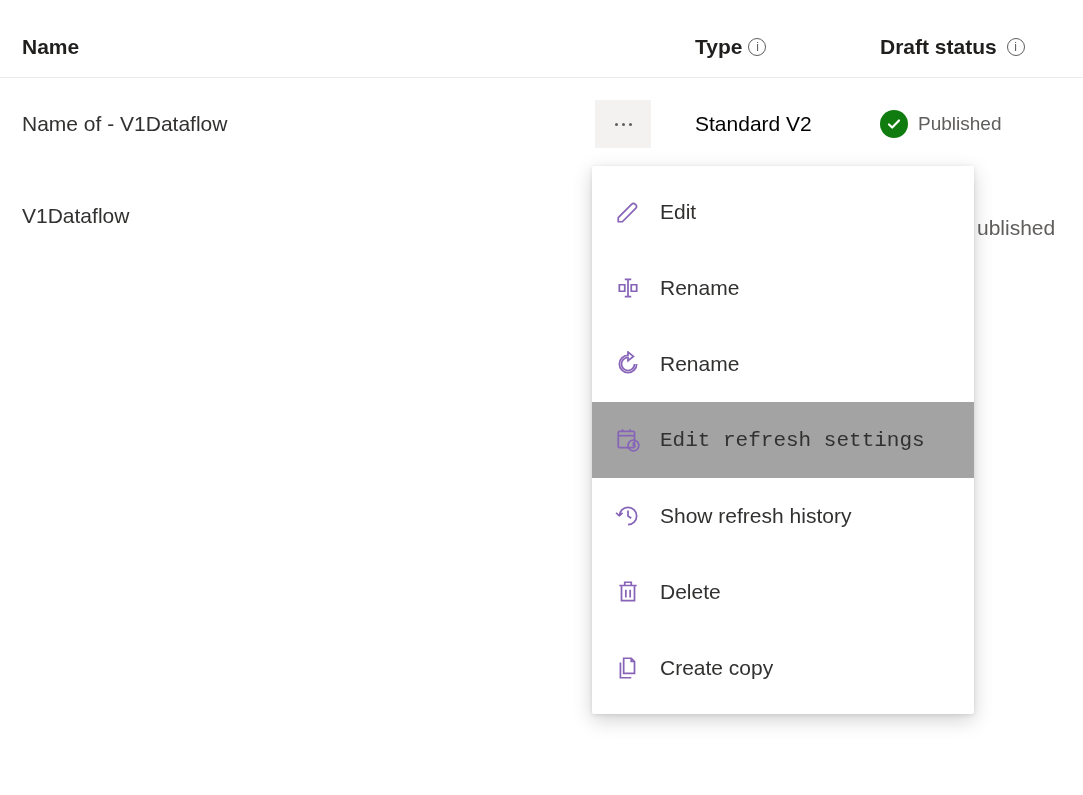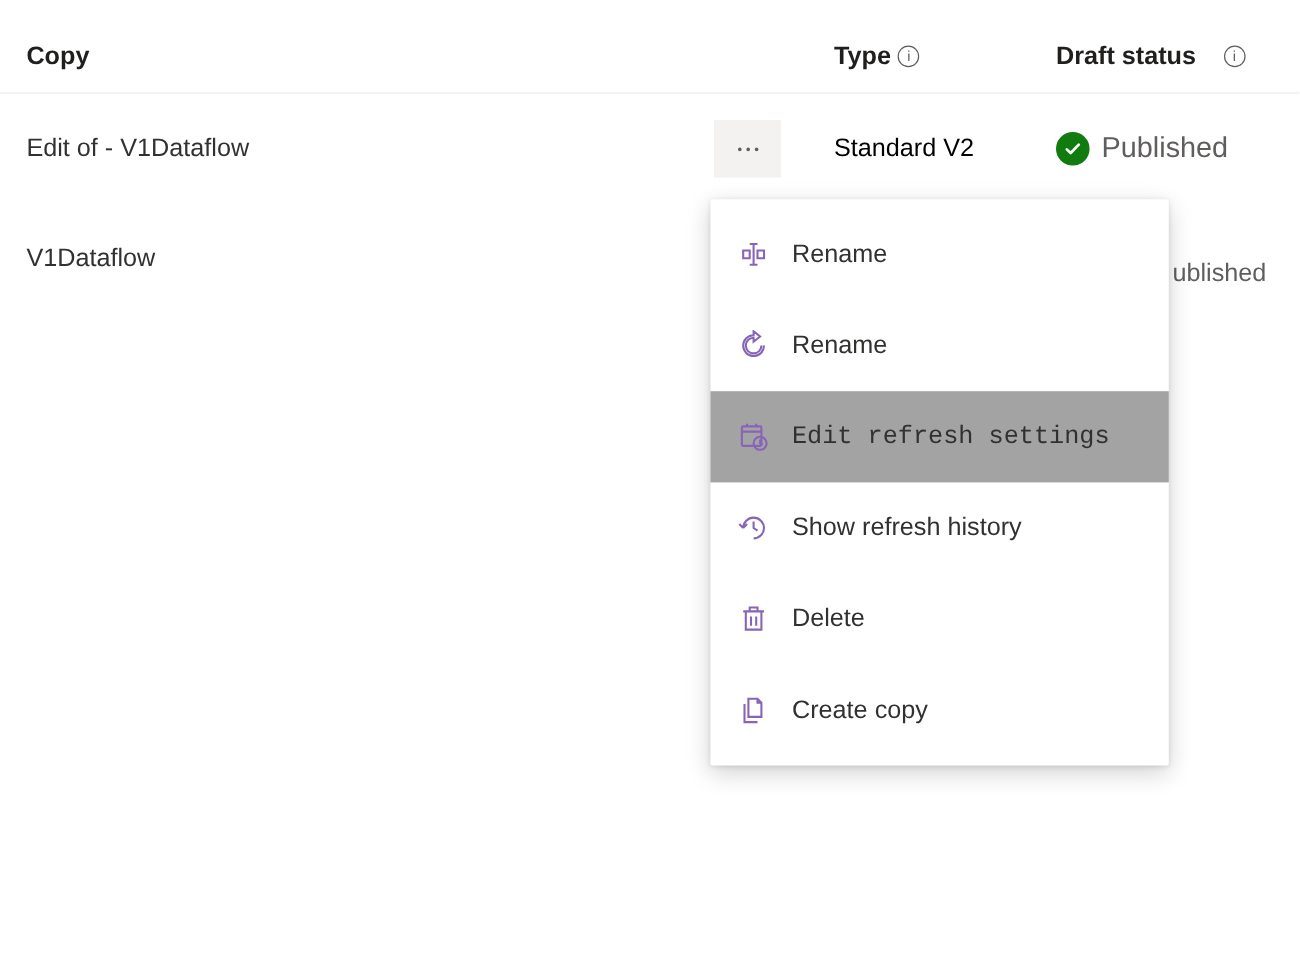--- a/index.html
+++ b/index.html
@@ -39,21 +39,21 @@
       align-items: center;
       gap: 6px;
     }
     .col-status {
       flex: 1;
       font-weight: 600;
       font-size: 21px;
       color: #201f1e;
       display: flex;
       align-items: center;
-      gap: 23px;
+      gap: 10px;
     }
     .info-icon {
       display: inline-flex;
       align-items: center;
       justify-content: center;
       width: 18px;
       height: 18px;
       border: 1.5px solid #605e5c;
       border-radius: 50%;
       font-size: 12px;
@@ -100,21 +100,21 @@
     .row-type {
       flex: 0 0 185px;
       font-size: 21px;
       color: #000000;
     }
     .row-status {
       flex: 1;
       display: flex;
       align-items: center;
       gap: 10px;
-      font-size: 24px;
+      font-size: 19px;
       color: #605e5c;
     }
     .check-badge {
       width: 28px;
       height: 28px;
       background: #107c10;
       border-radius: 50%;
       display: flex;
       align-items: center;
       justify-content: center;
@@ -169,33 +169,33 @@
       left: 977px;
       top: 216px;
       font-size: 21px;
       color: #605e5c;
     }
   </style>
 </head>
 <body>
 
 <div class="table-header">
-  <div class="col-name">Copy</div>
+  <div class="col-name">Name</div>
   <div class="col-type">
     <span>Type</span>
     <span class="info-icon">i</span>
   </div>
   <div class="col-status">
     <span>Draft status</span>
     <span class="info-icon">i</span>
   </div>
 </div>
 
 <div class="table-row">
-  <div class="row-name">Edit of - V1Dataflow</div>
+  <div class="row-name">Name of - V1Dataflow</div>
   <div class="row-actions">
     <button class="more-button">
       <span class="more-dots">
           <span></span>
           <span></span>
           <span></span>
         </span>
     </button>
   </div>
   <div class="row-type">Standard V2</div>
@@ -215,20 +215,28 @@
   <div class="row-type"></div>
   <div class="row-status"></div>
 </div>
 
 <div class="row2-status-fragment">ublished</div>
 
 <div class="context-menu">
   <div class="menu-item">
     <span class="menu-icon">
       <svg viewBox="0 0 24 24">
+          <path d="M3 21 L3 17.2 L15.5 4.7 C16.3 3.9 17.7 3.9 18.5 4.7 L19.3 5.5 C20.1 6.3 20.1 7.7 19.3 8.5 L6.8 21 Z"></path>
+        </svg>
+    </span>
+    <span>Edit</span>
+  </div>
+  <div class="menu-item">
+    <span class="menu-icon">
+      <svg viewBox="0 0 24 24">
           <path d="M12 4 L12 20 M9 4 L15 4 M9 20 L15 20"></path>
           <path d="M4 9 L9 9 L9 15 L4 15 Z M15 9 L20 9 L20 15 L15 15 Z"></path>
         </svg>
     </span>
     <span>Rename</span>
   </div>
   <div class="menu-item">
     <span class="menu-icon">
       <svg viewBox="0 0 24 24">
           <path d="M20 12 A8 8 0 1 1 12 4 L12 1 L17 5 L12 9 L12 6 A6 6 0 1 0 18 12"></path>

